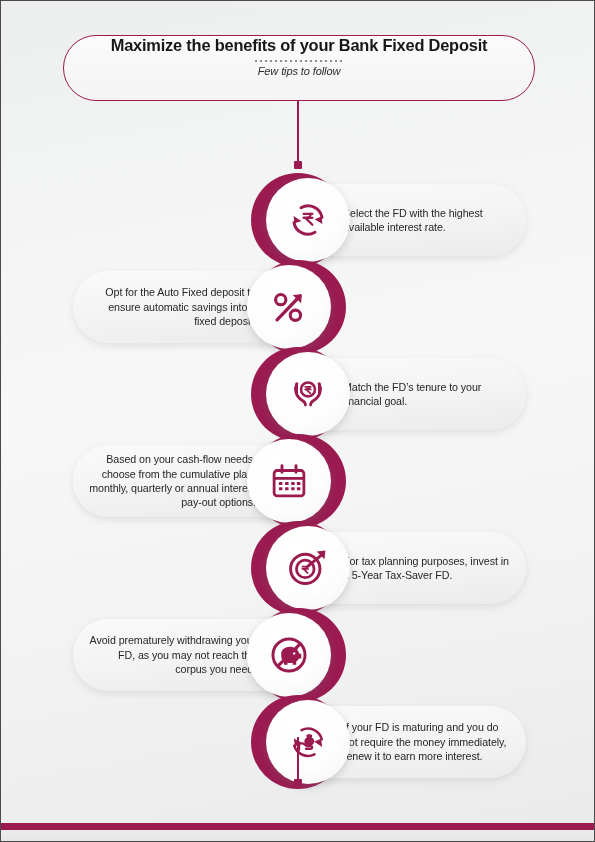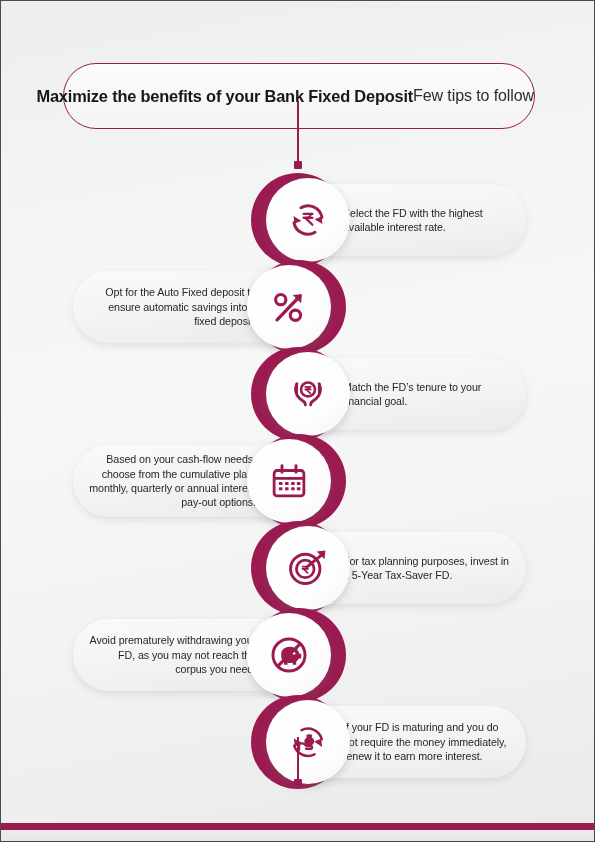--- a/index.html
+++ b/index.html
@@ -26,43 +26,43 @@
     position: absolute;
     left: 62px;
     top: 34px;
     width: 472px;
     height: 66px;
     box-sizing: border-box;
     border: 1.3px solid #9b1b51;
     border-radius: 33px;
     background: linear-gradient(180deg, #fbfbfb 0%, #f4f4f5 100%);
     display: flex;
-    flex-direction: row;
+    flex-direction: column;
     align-items: center;
-    justify-content: flex-end;
-    margin-top: 28px;
+    justify-content: flex-start;
   }
   .title-main {
     font-size: 16.4px;
     font-weight: bold;
     color: #17171a;
     letter-spacing: -0.2px;
     white-space: nowrap;
   }
   .title-dots {
     width: 88px;
     height: 2px;
     margin: 5px 0 3px 0;
     background-image: repeating-linear-gradient(to right, #8d8d92 0 2px, transparent 2px 5px);
   }
   .title-sub {
-    font-size: 16px;
+    font-size: 11px;
     color: #2c2c30;
     letter-spacing: -0.1px;
     white-space: nowrap;
+    font-style: italic;
   }
 
   
   .spine-top {
     position: absolute;
     left: 296px;
     top: 100px;
     width: 2.2px;
     height: 64px;
     background: #9b1b51;

